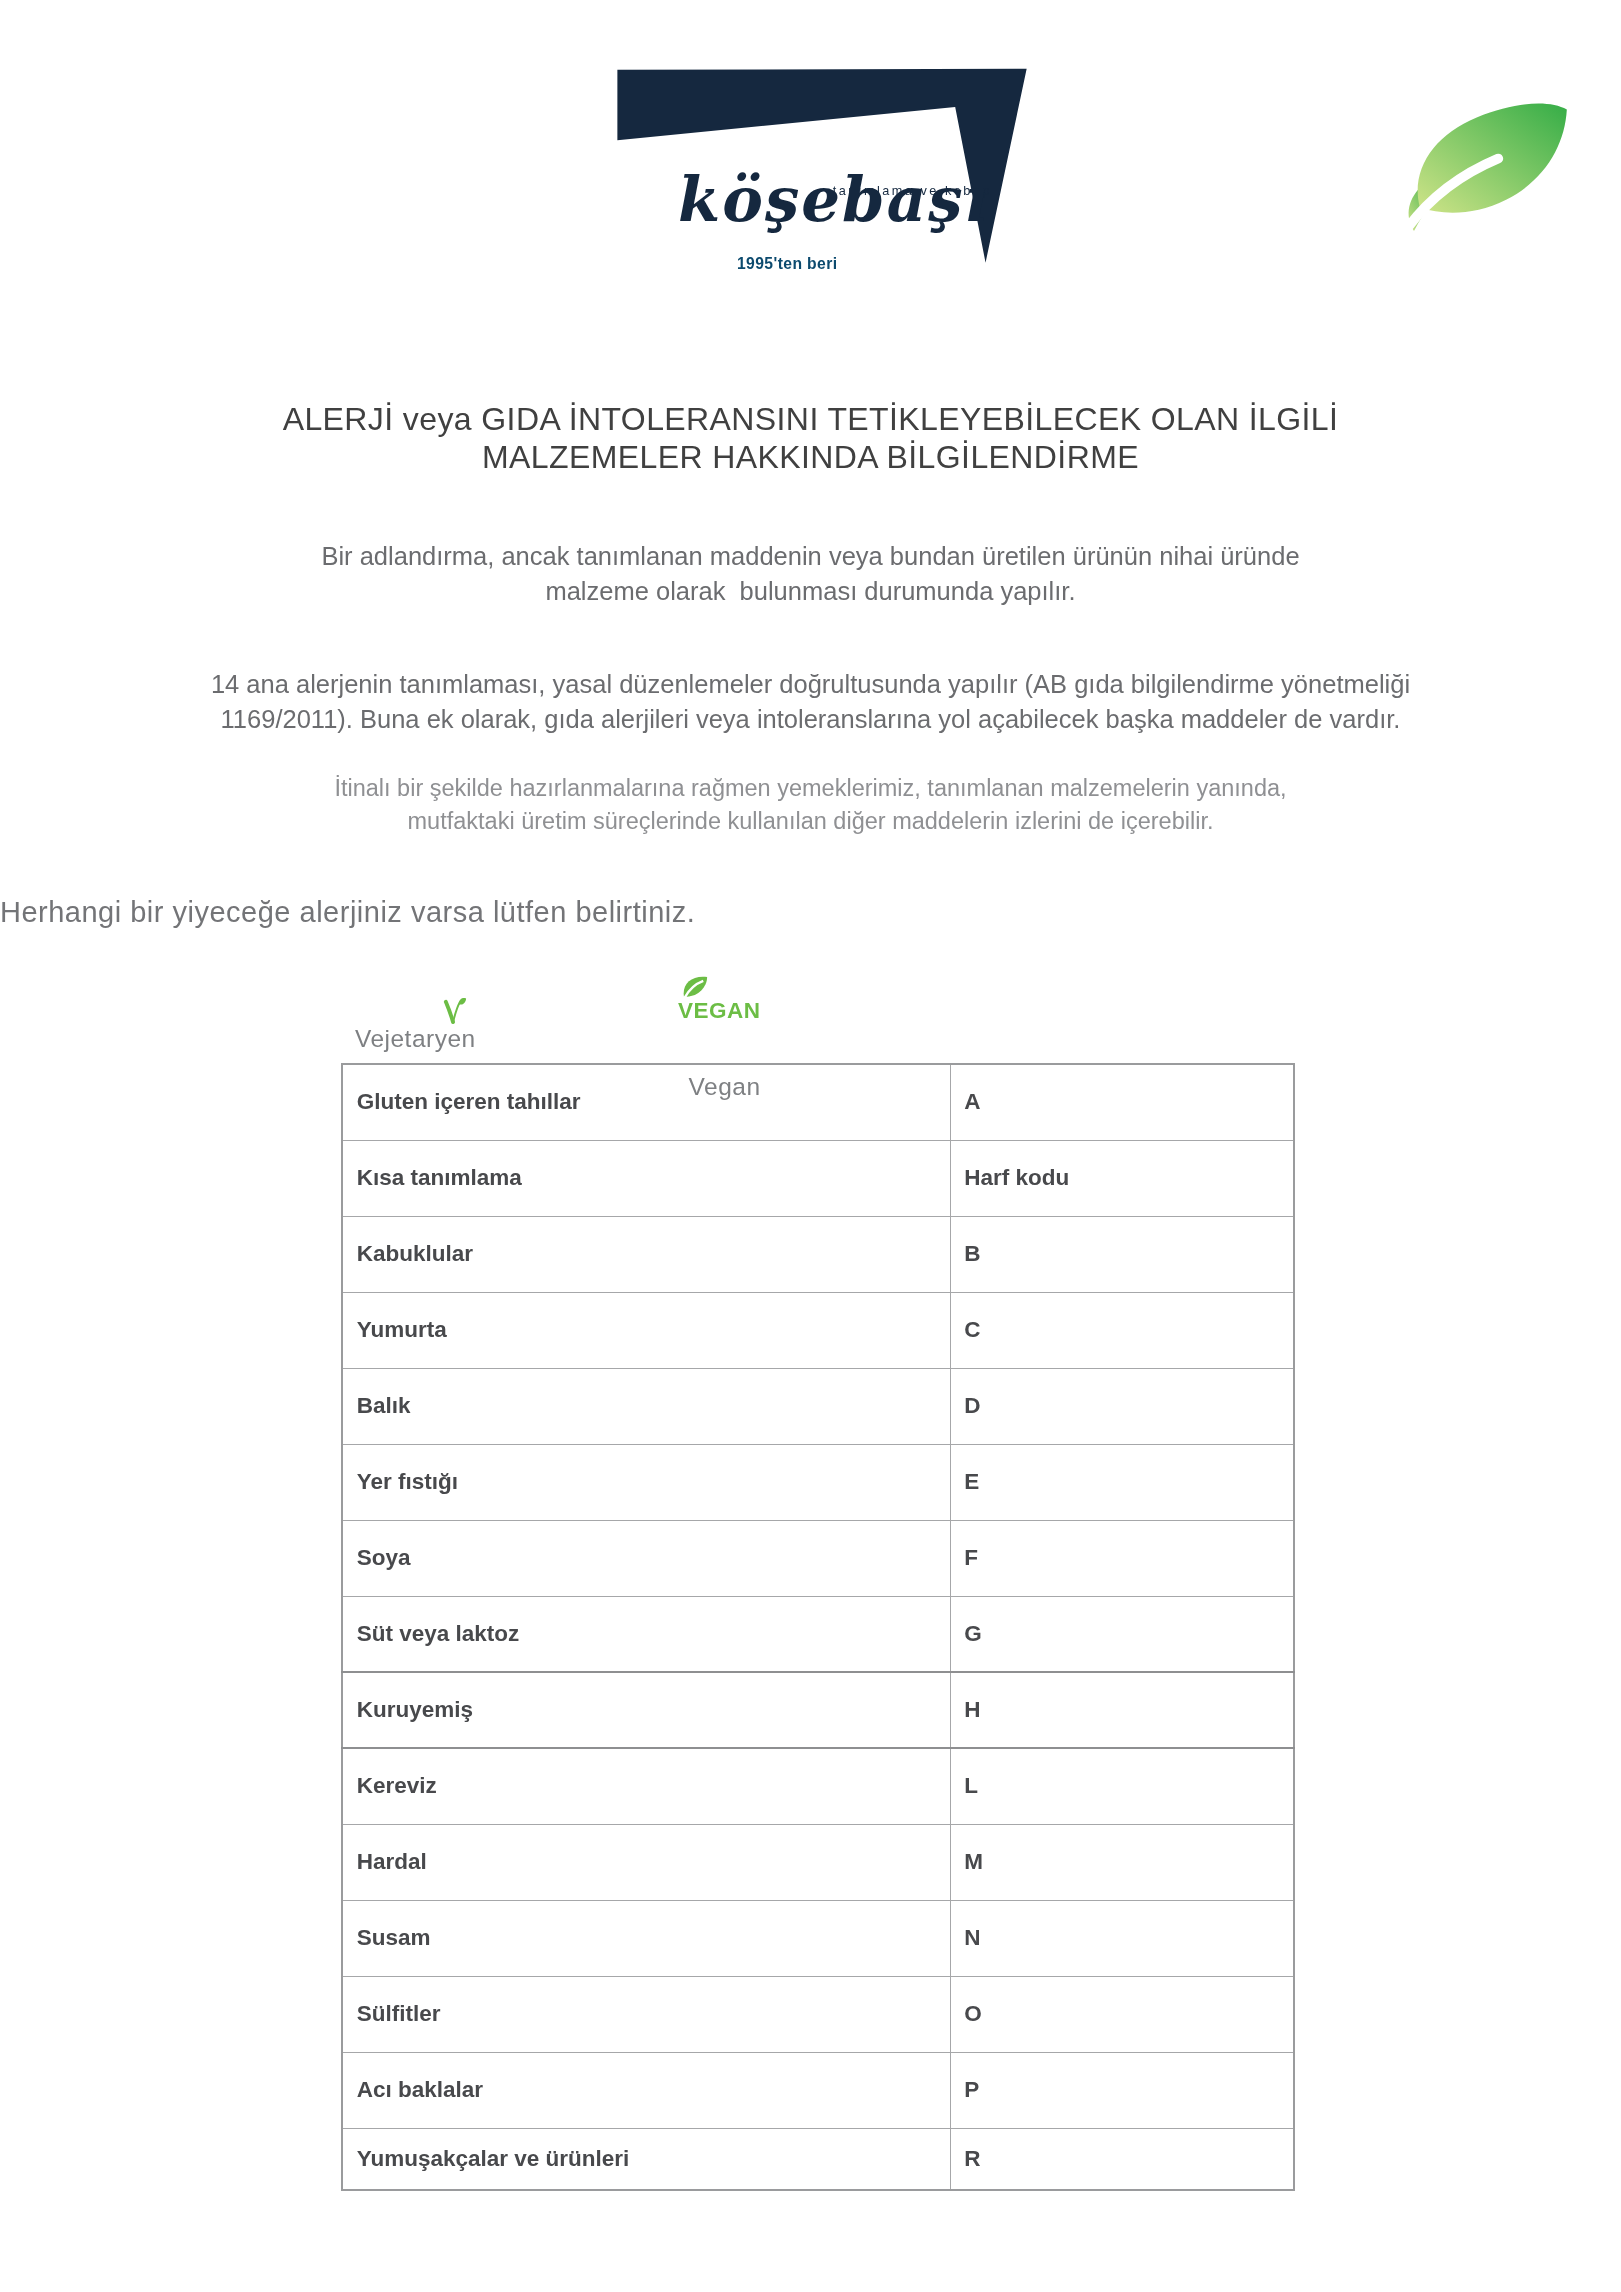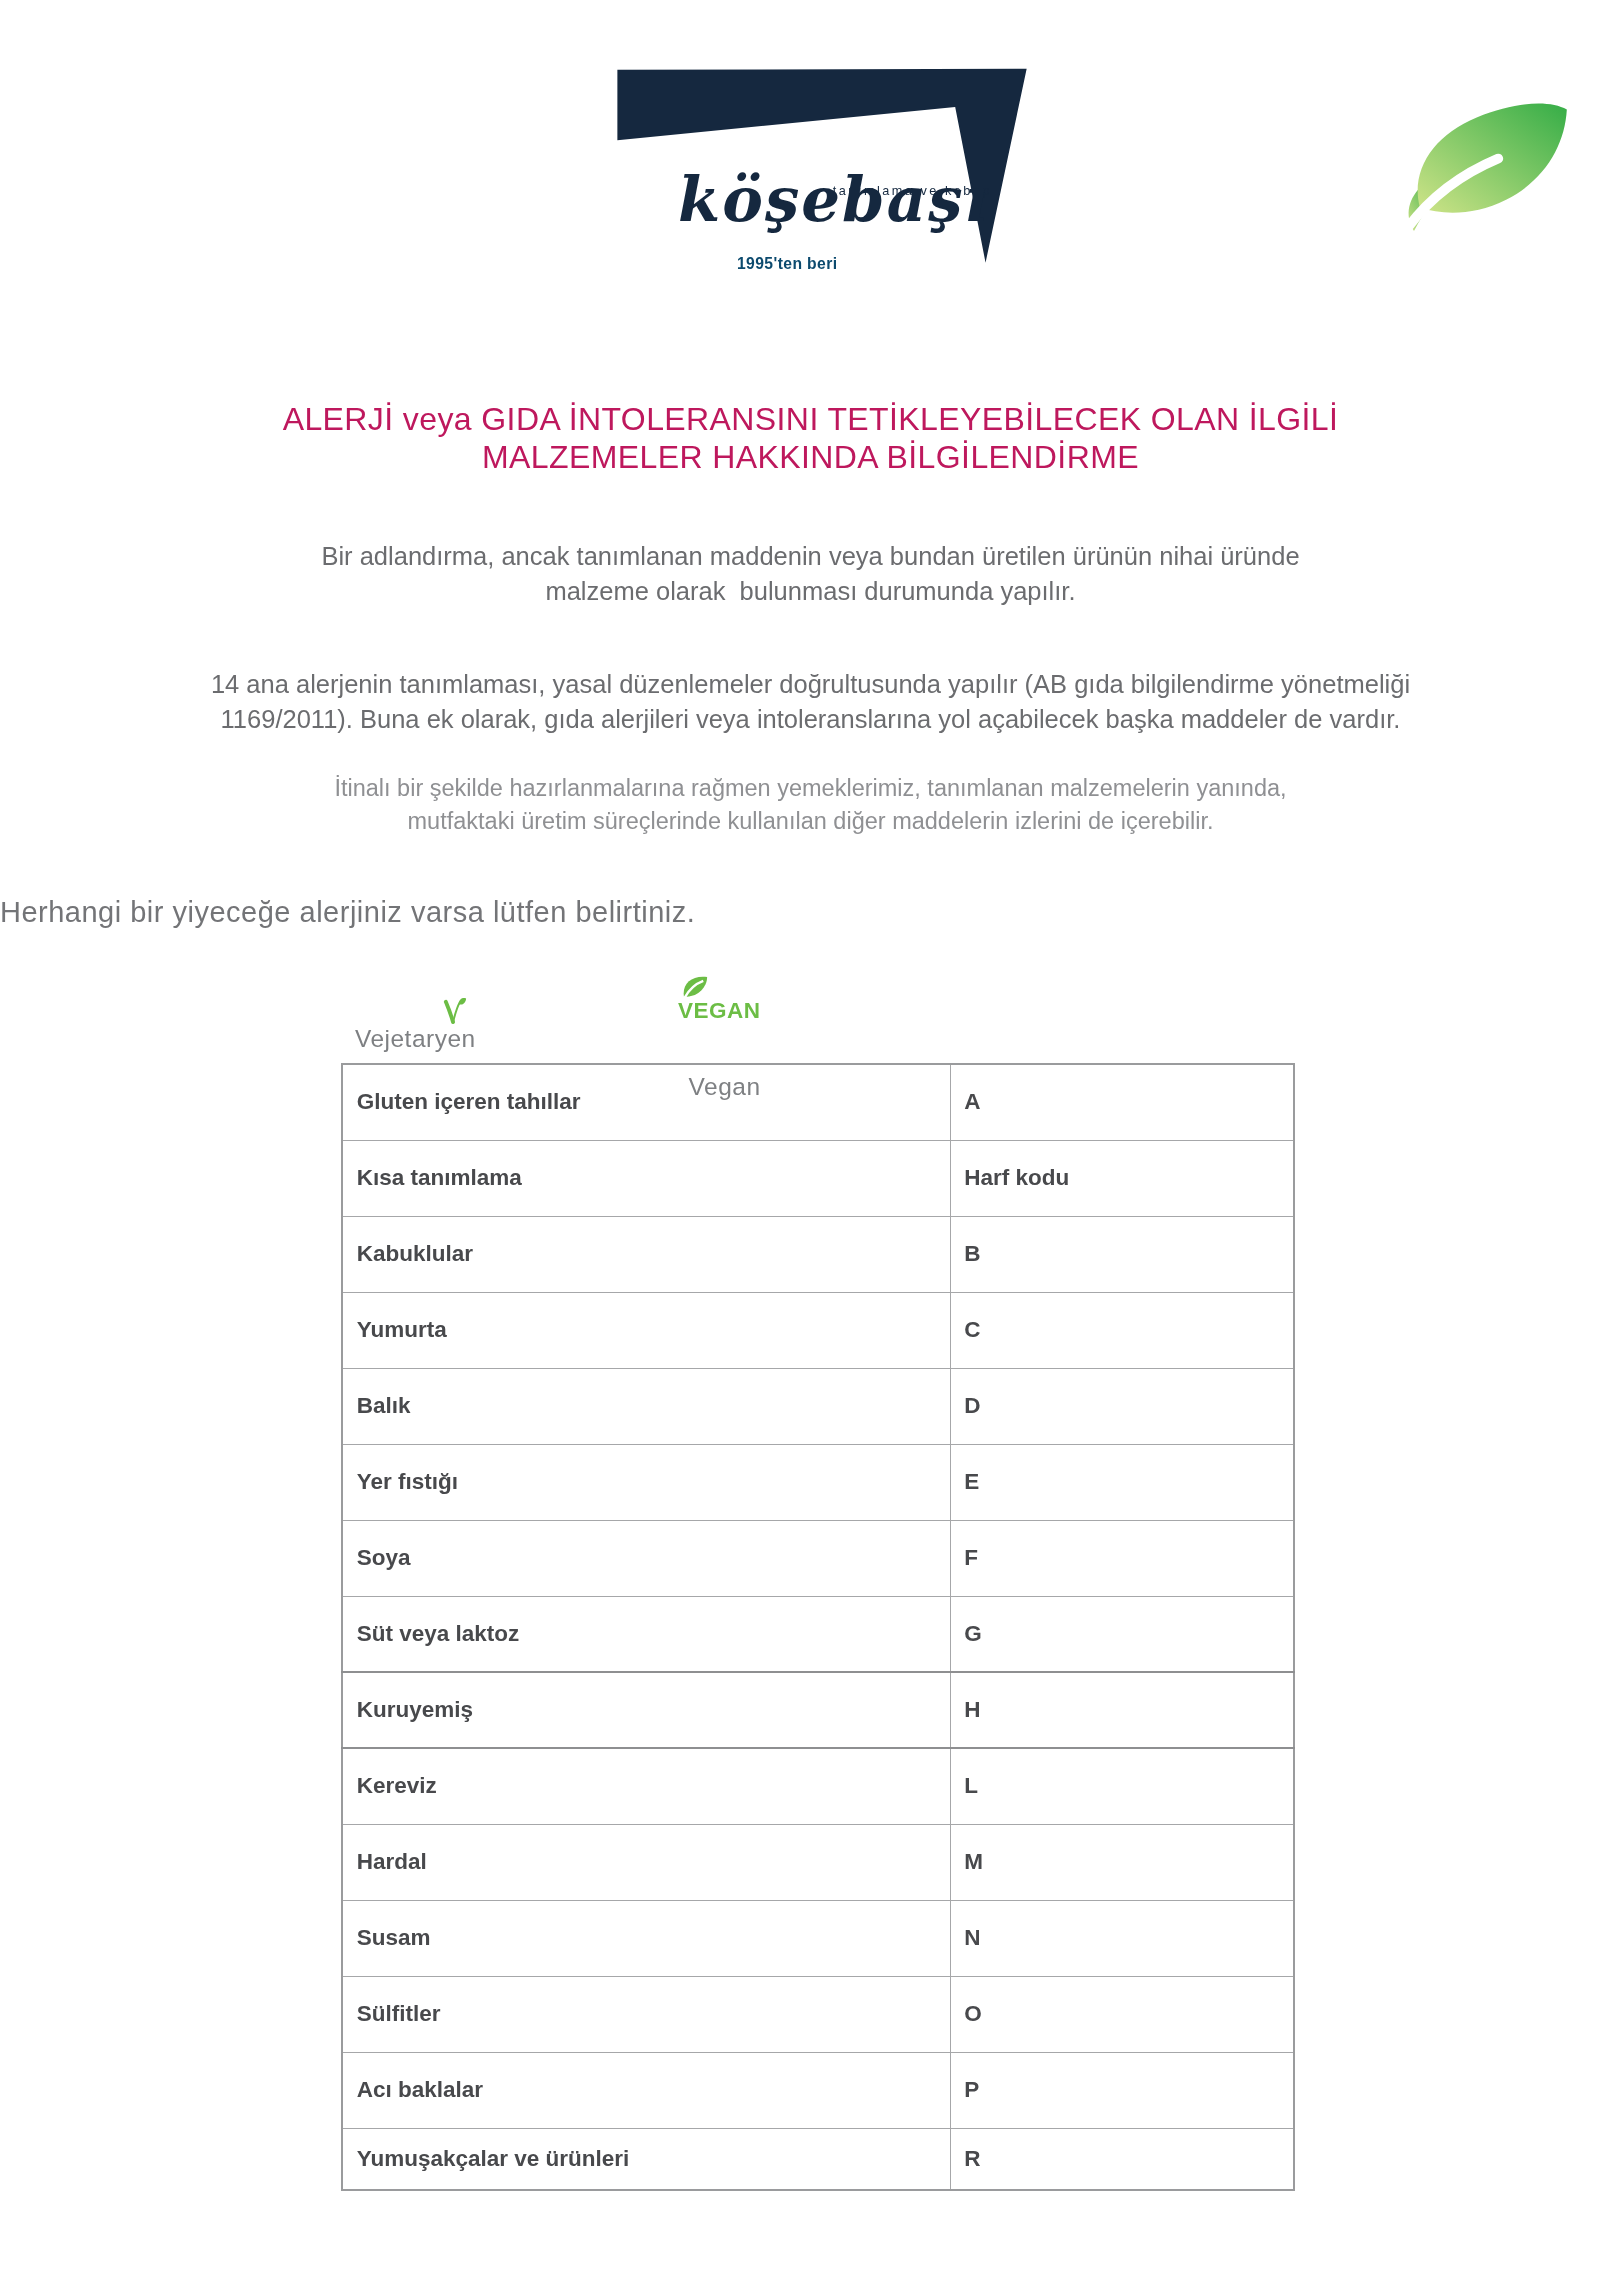--- a/index.html
+++ b/index.html
@@ -25,21 +25,21 @@
     position:absolute; left:120px; top:196px;
     font-size:15.7px; font-weight:700; color:#0c4a6e; letter-spacing:0.4px;
   }
 
   
   .leaf-badge { position:absolute; left:1400px; top:88px; width:172px; height:145px; }
 
   
   .doc-title {
     position:absolute; left:0; top:400px; width:100%; text-align:center;
-    font-size:32px; line-height:38px; color:#be185d; letter-spacing:0.4px;
+    font-size:32px; line-height:38px; color:#404040; letter-spacing:0.4px;
   }
   .para { position:absolute; left:0; width:100%; text-align:center;
           font-size:25.5px; line-height:35px; color:#6b6c6f; }
   .para div { white-space:pre-wrap; }
   .para-1 { top:539px; }
   .para-2 { top:667px; }
   .para-3 { top:772px; font-size:23.5px; line-height:33px; color:#8f9093; }
   .statement {
     position:absolute; left:0; top:896px; width:100%; text-align:left;
     font-size:29px; color:#737477; letter-spacing:0.5px;

